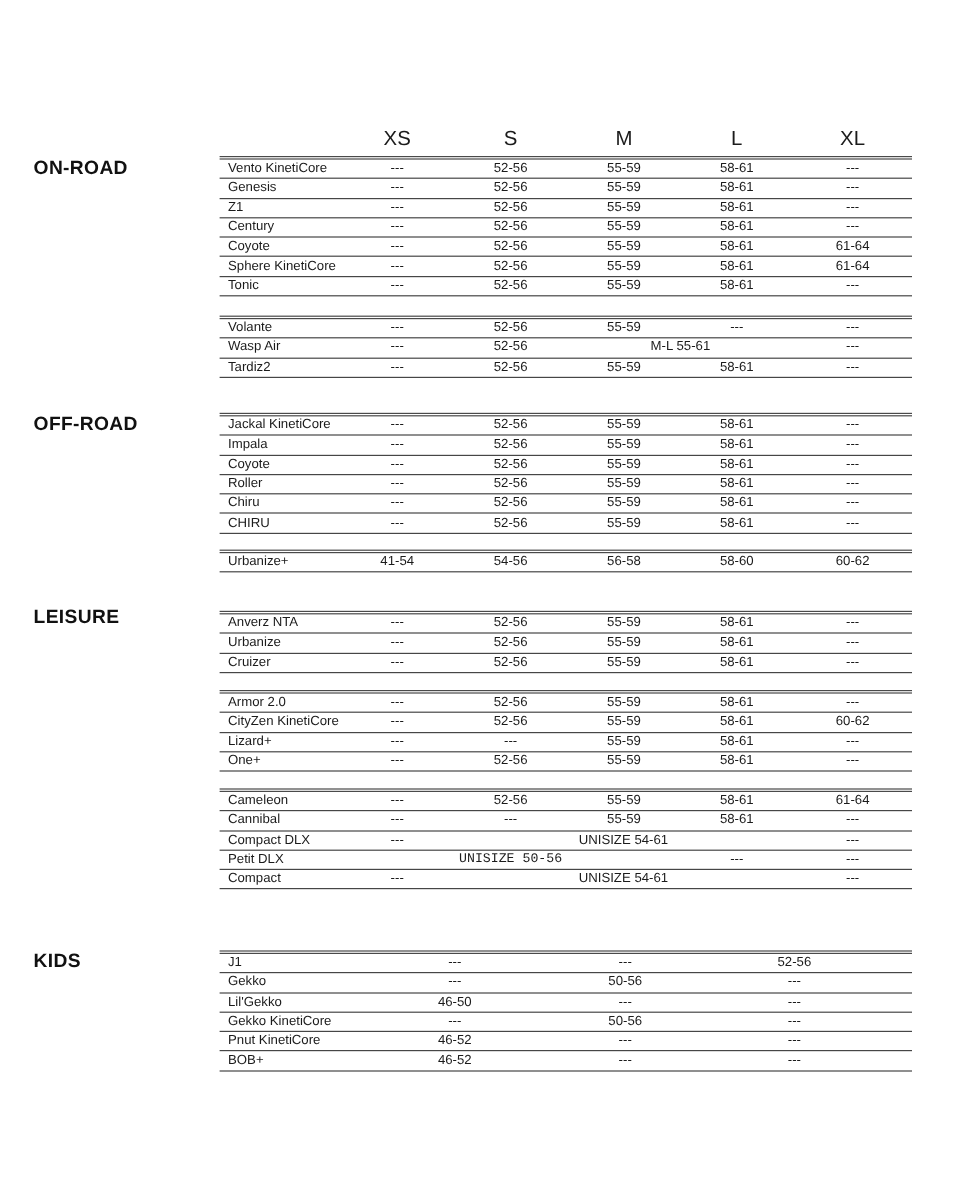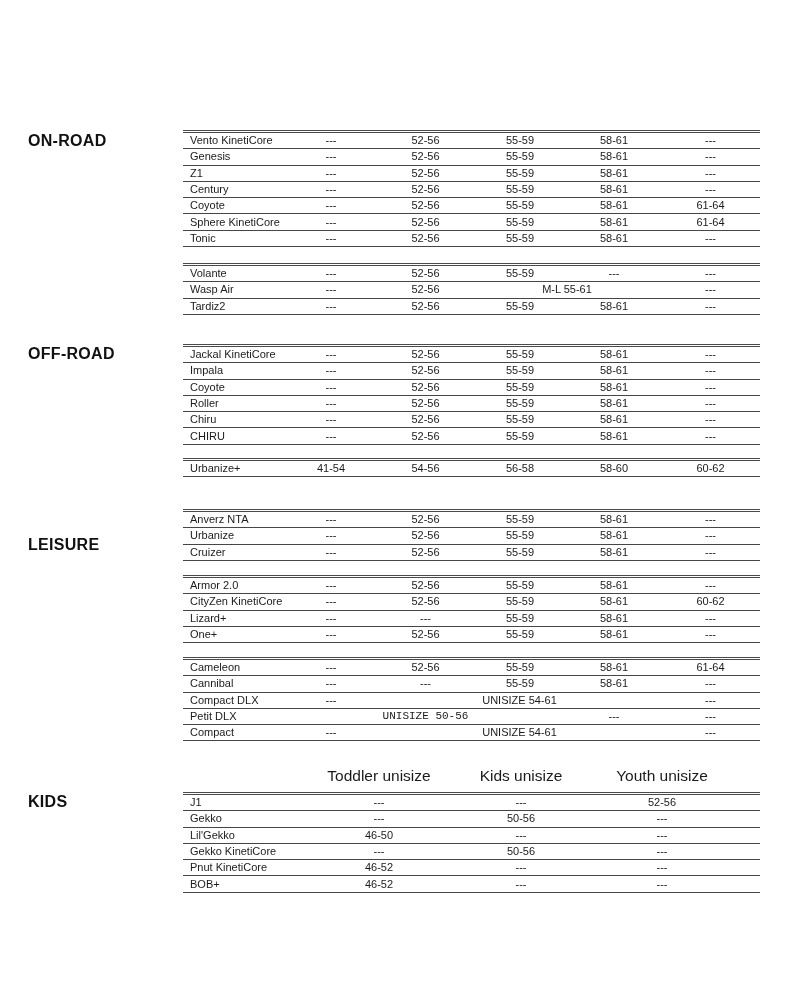--- a/index.html
+++ b/index.html
@@ -12,21 +12,21 @@
   }
   .canvas { position: relative; width: 800px; height: 1000px; }
 
   
   .section-label {
     position: absolute; left: 28px;
     font-size: 16px; font-weight: bold;
     letter-spacing: 0.3px; color: #111;
     white-space: nowrap;
   }
-  .sl1 { top: 132px; } .sl2 { top: 345px; } .sl3 { top: 536px; } .sl4 { top: 793px; }
+  .sl1 { top: 132px; } .sl2 { top: 345px; } .sl3 { top: 506px; } .sl4 { top: 793px; }
 
   
   .hdr {
     position: absolute; left: 183px; width: 577px;
     display: grid; align-items: end;
   }
   .hdr-main { top: 104px; height: 22px; grid-template-columns: 101px 94px 95px 94px 94px 99px; }
   .hdr-kids { top: 765px; height: 20px; grid-template-columns: 125px 142px 142px 140px 28px; }
   .hcell { text-align: center; white-space: nowrap; color: #1b1b1b; }
   .hdr-main .hcell { font-size: 17px; }
@@ -62,24 +62,26 @@
 </head>
 <body>
 
 <div class="canvas">
 
   <div class="section-label sl1">ON-ROAD</div>
   <div class="section-label sl2">OFF-ROAD</div>
   <div class="section-label sl3">LEISURE</div>
   <div class="section-label sl4">KIDS</div>
 
-  <div class="hdr hdr-kids">
-      <div class="hcell" style="grid-column: 2;">Toddler unisize</div>
-      <div class="hcell" style="grid-column: 3;">Kids unisize</div>
-      <div class="hcell" style="grid-column: 4;">Youth unisize</div>
+  <div class="hdr hdr-main">
+      <div class="hcell" style="grid-column: 2;">XS</div>
+      <div class="hcell" style="grid-column: 3;">S</div>
+      <div class="hcell" style="grid-column: 4;">M</div>
+      <div class="hcell" style="grid-column: 5;">L</div>
+      <div class="hcell" style="grid-column: 6;">XL</div>
     </div>
 
   <div class="table t1">
       <div class="row">
         <div class="cell name">Vento KinetiCore</div>
         <div class="cell val" style="grid-column: 2 / span 1;">---</div>
         <div class="cell val" style="grid-column: 3 / span 1;">52-56</div>
         <div class="cell val" style="grid-column: 4 / span 1;">55-59</div>
         <div class="cell val" style="grid-column: 5 / span 1;">58-61</div>
         <div class="cell val" style="grid-column: 6 / span 1;">---</div>

